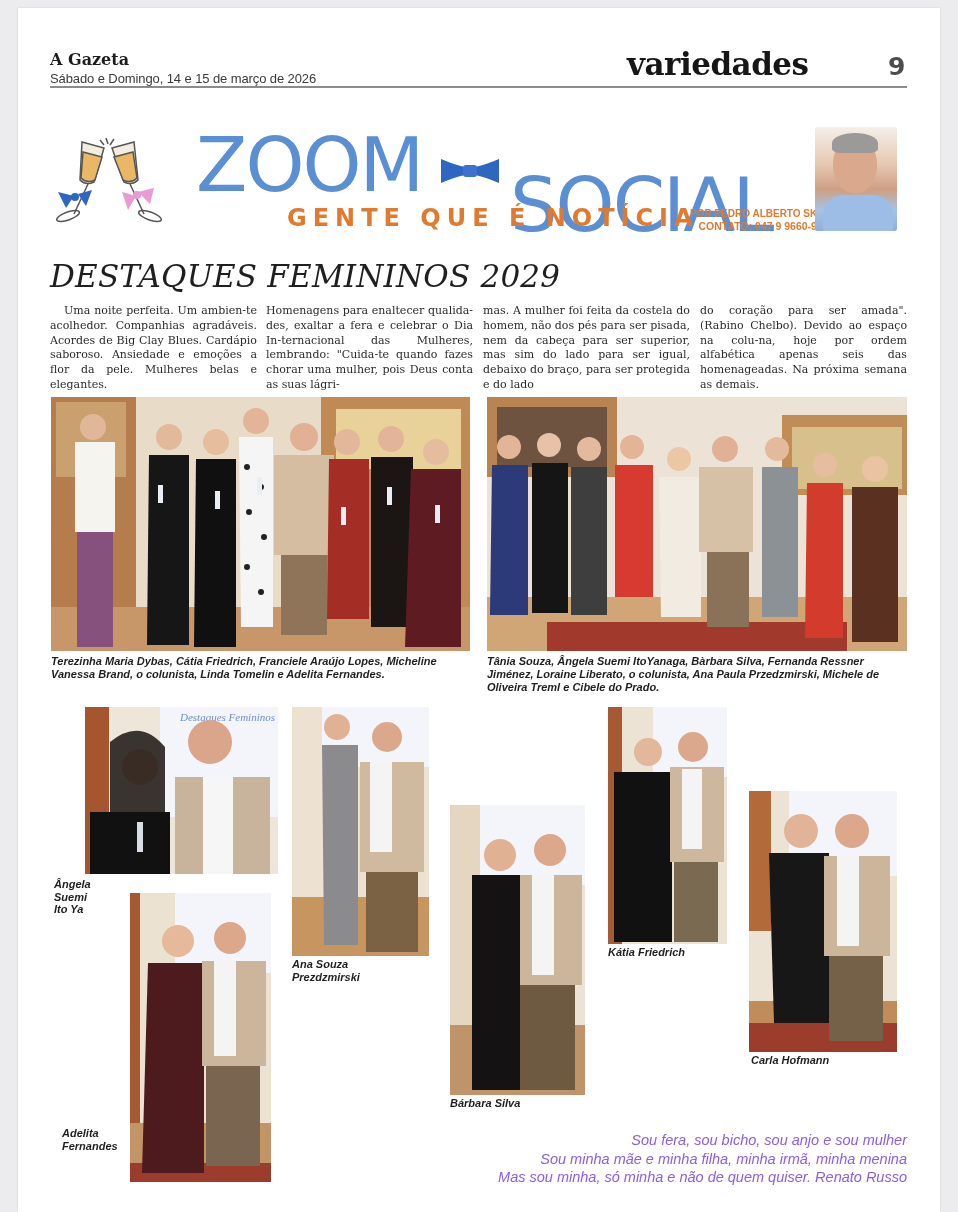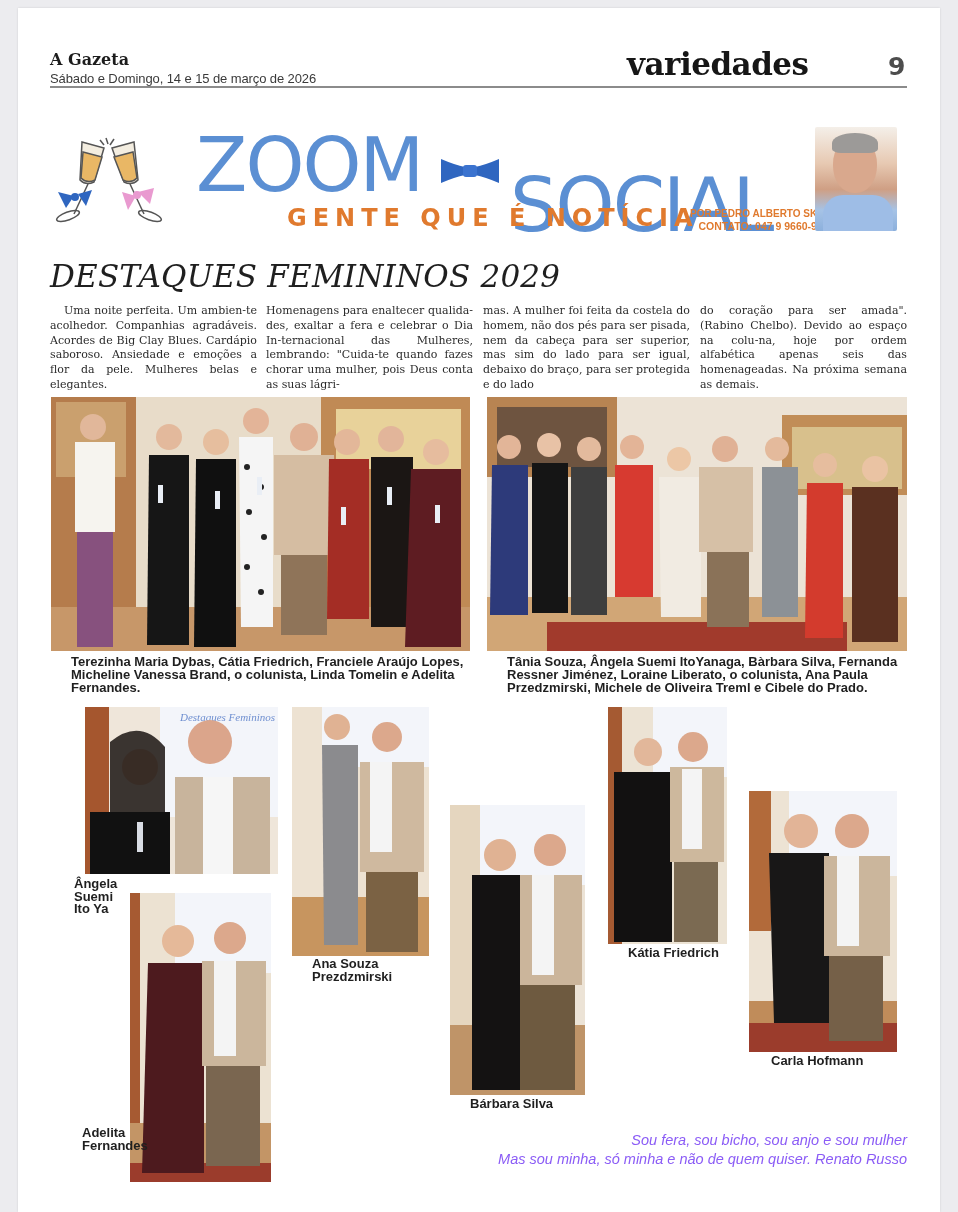--- a/index.html
+++ b/index.html
@@ -25,21 +25,21 @@
   .bowtie{position:absolute;left:389px;top:35px;width:62px;height:28px;}
   .glasses{position:absolute;left:2px;top:12px;width:112px;height:90px;}
   
   .headline{left:50px;top:258px;font-family:"DejaVu Serif","Liberation Serif",serif;font-style:italic;font-size:31px;color:#1f1f1f;letter-spacing:.2px;}
   .col{top:304px;width:207px;font-family:"DejaVu Serif","Liberation Serif",serif;font-size:11px;line-height:14.8px;color:#2b2b2b;text-align:justify;hyphens:manual;}
   .col p{margin:0;}
   .col .indent{text-indent:14px;}
   
   .photo{overflow:hidden;}
   .photo svg{display:block;}
-  .caption{font-family:"Liberation Sans",sans-serif;font-weight:bold;font-size:13px;line-height:13px;color:#1f1f1f;margin-left:20px;}
+  .caption{font-family:"Liberation Sans",sans-serif;font-weight:bold;font-style:italic;font-size:11px;line-height:13px;color:#1f1f1f;}
   .quote{right:51px;top:1131px;text-align:right;font-family:"Liberation Sans",sans-serif;font-style:italic;font-size:14.5px;line-height:18.5px;color:#8b5cf6;}
 </style>
 </head>
 <body>
 
 <div class="page"></div>
 
 <div class="abs masthead">A Gazeta</div>
 <div class="abs date">Sábado e Domingo, 14 e 15 de março de 2026</div>
 <div class="abs section">variedades</div>
@@ -296,14 +296,15 @@
       <rect x="76" y="173" width="54" height="100" fill="#7a6650"></rect>
   </svg>
 </div>
 <div class="abs caption" style="left:62px;top:1127px;width:64px;text-align:left;line-height:12.5px;">
   <div>Adelita</div>
   <div>Fernandes</div>
 </div>
 
 <div class="abs quote" style="right:51px;">
   <div>Sou fera, sou bicho, sou anjo e sou mulher</div>
+  <div>Sou minha mãe e minha filha, minha irmã, minha menina</div>
   <div>Mas sou minha, só minha e não de quem quiser. Renato Russo</div>
 </div>
 
 </body></html>

